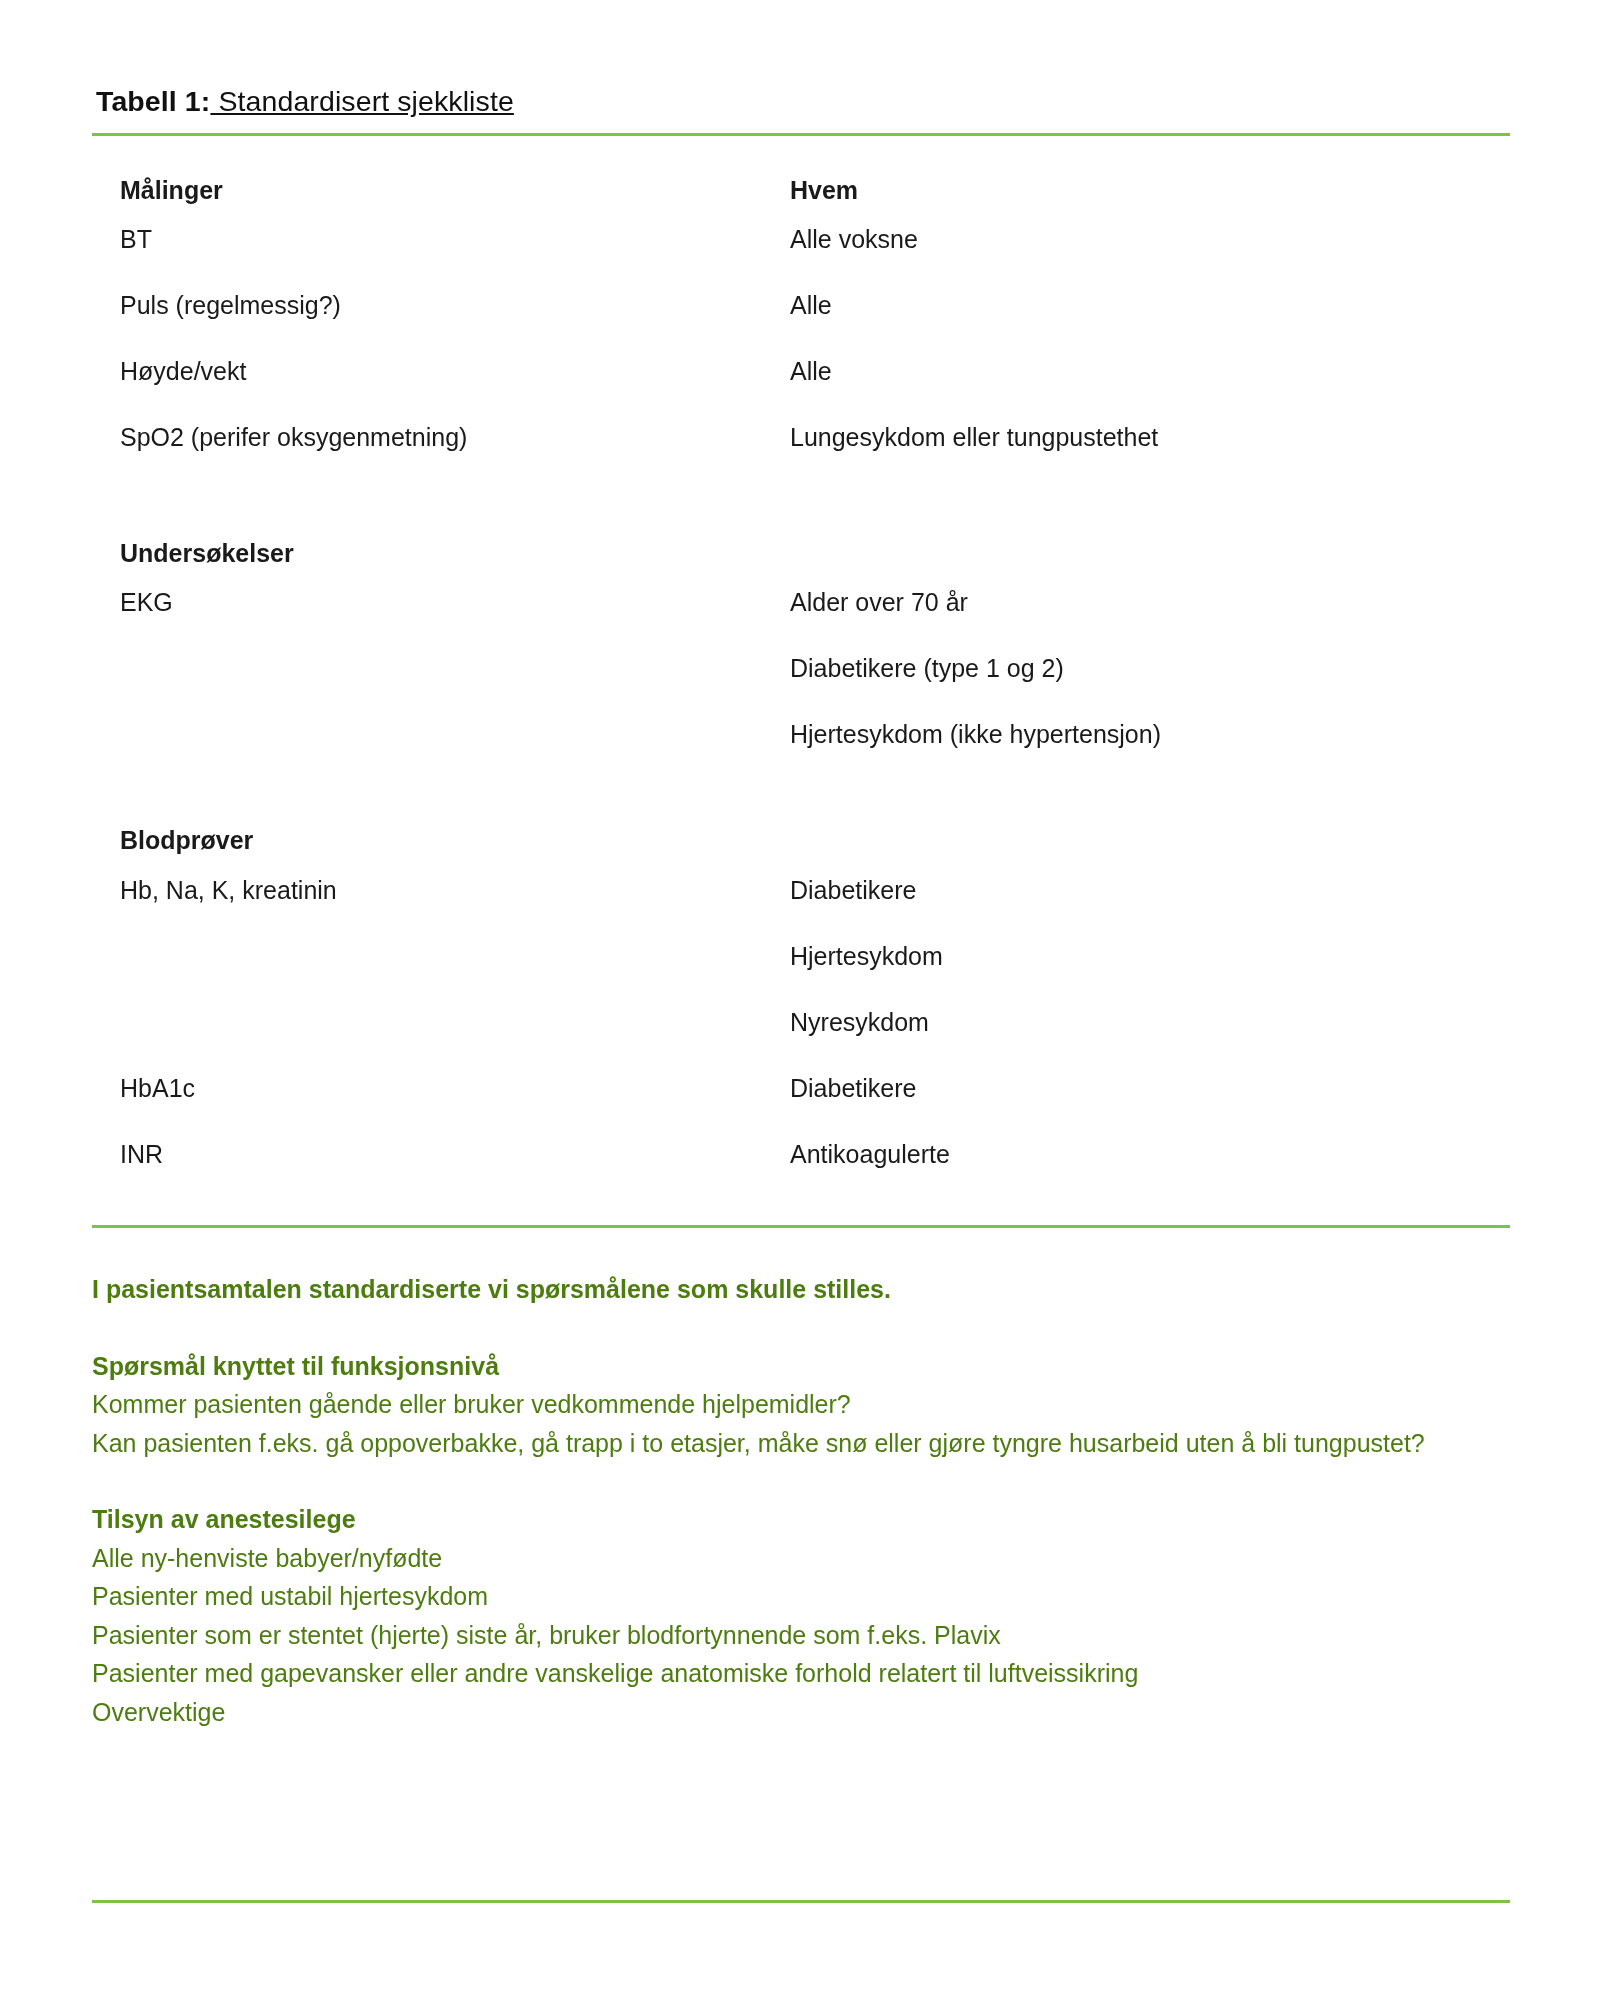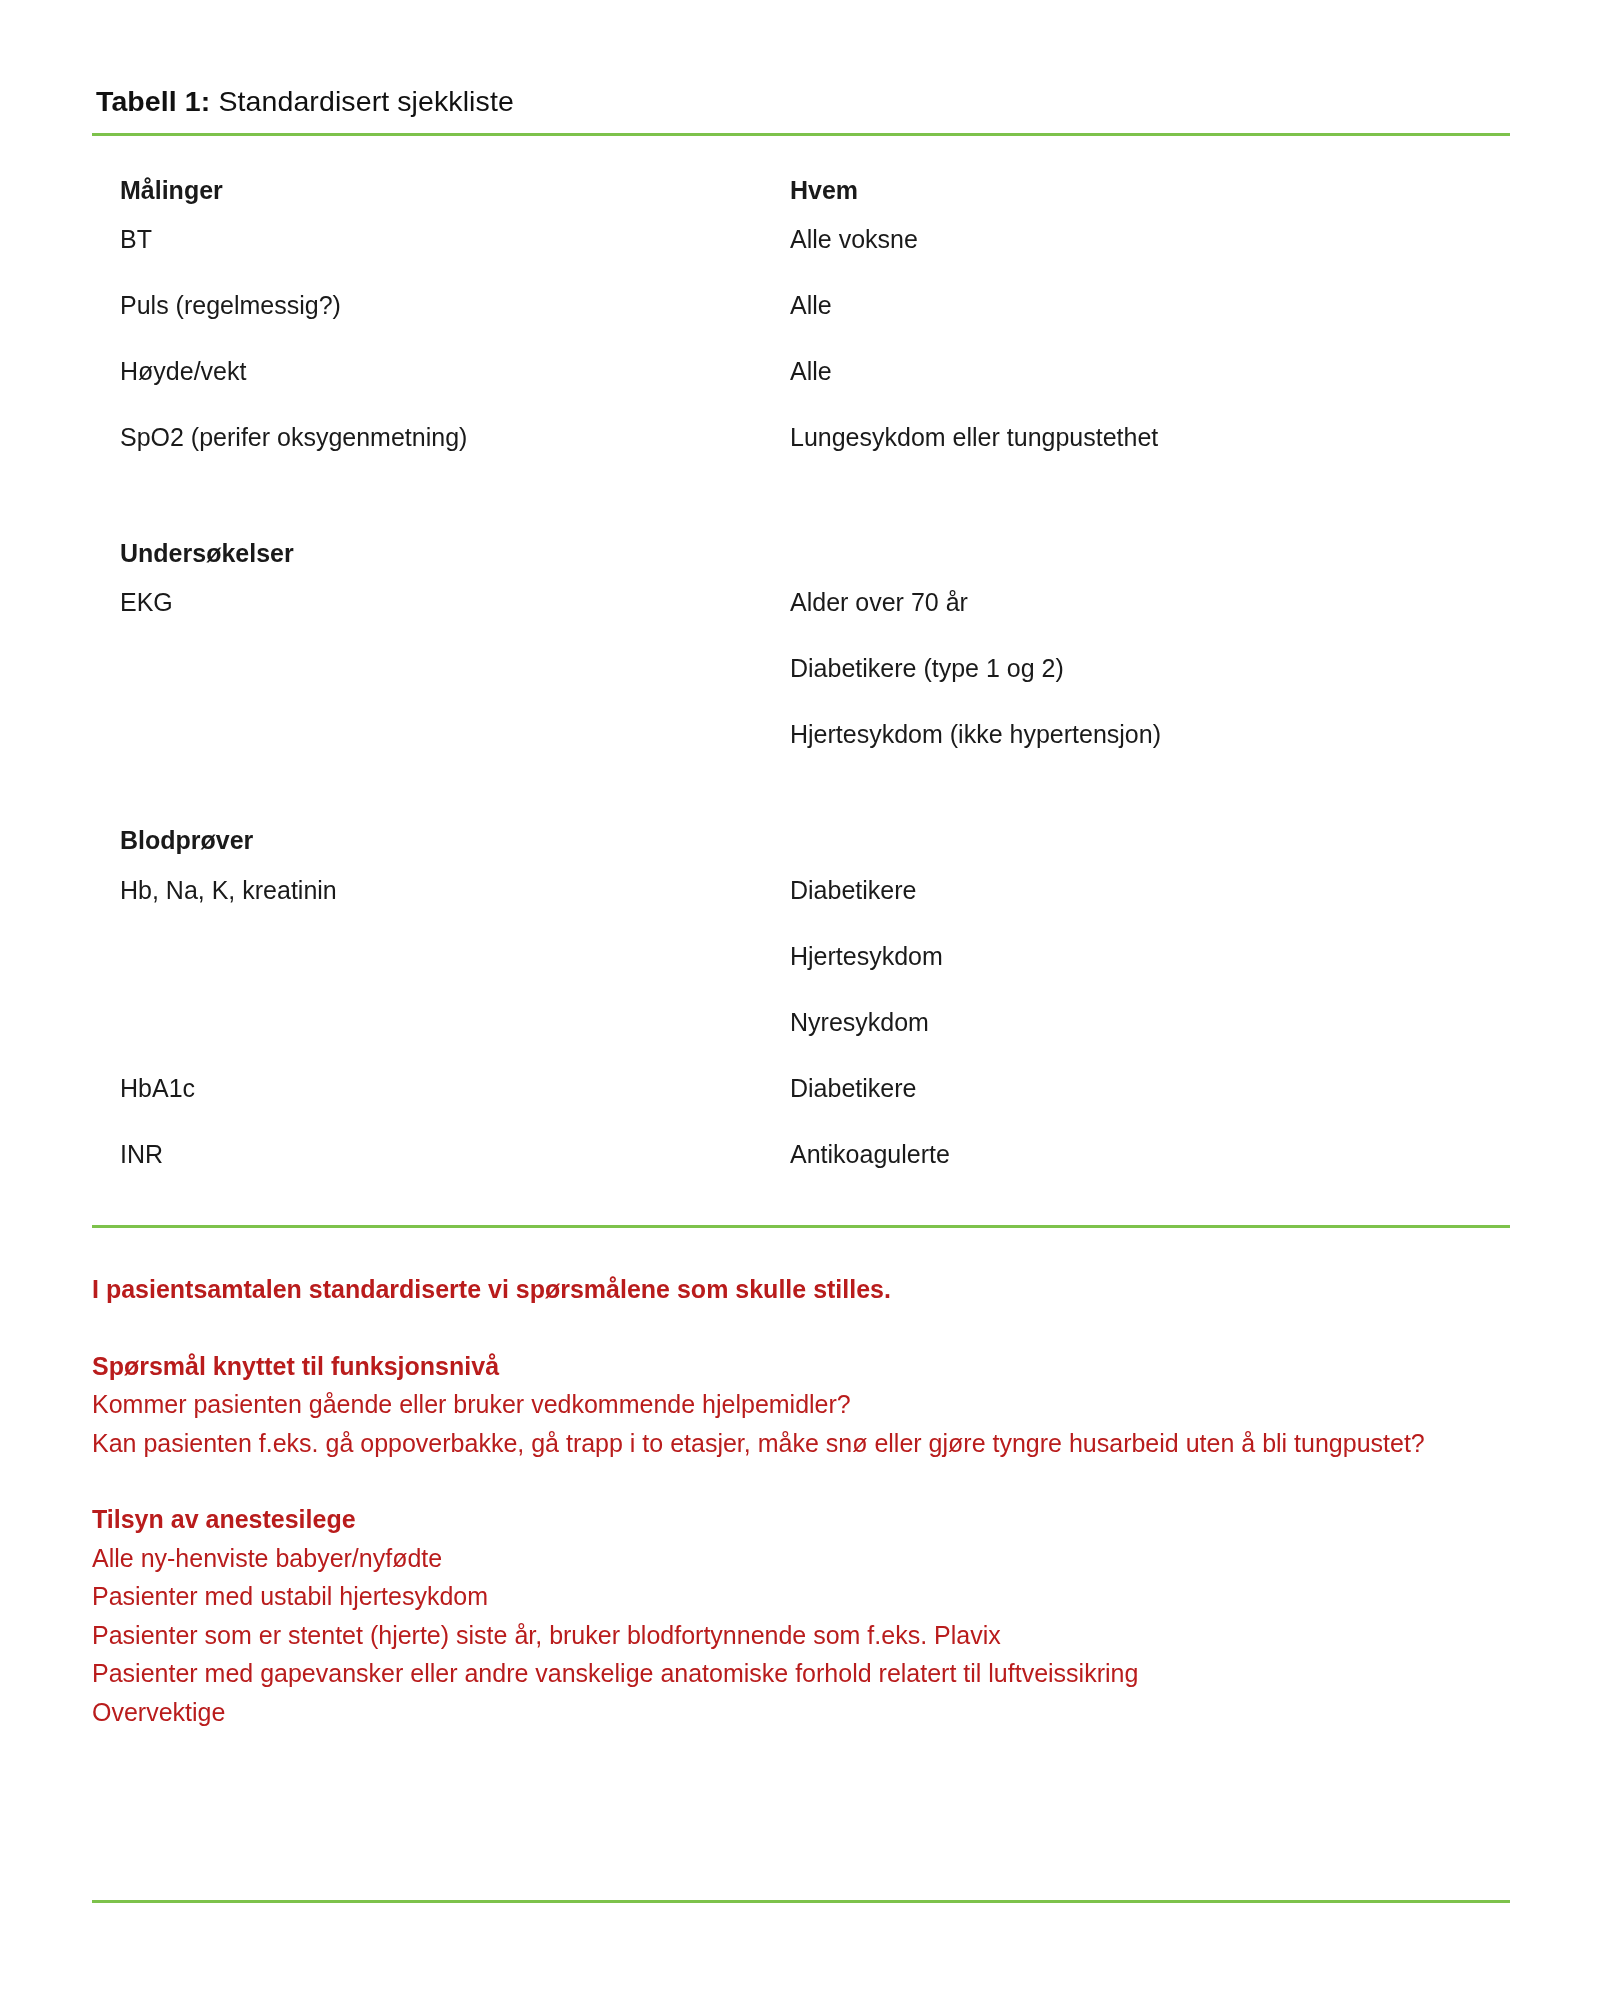--- a/index.html
+++ b/index.html
@@ -32,20 +32,21 @@
     line-height: 1.25;
     letter-spacing: 0.1px;
     color: #111111;
     white-space: nowrap;
   }
   .doc-title .t-bold {
     font-weight: bold;
   }
   .doc-title .t-rest {
     font-weight: normal;
+    text-decoration: underline;
   }
 
   
   .rule {
     position: absolute;
     left: 92px;
     width: 1418px;
     height: 3px;
     background: #7DC24B;
   }
@@ -78,21 +79,21 @@
   .hdr   { font-weight: bold; margin-top: 16px; }
 
   
   .prose {
     position: absolute;
     left: 92px;
     top: 1270px;
     width: 1420px;
     font-size: 25px;
     line-height: 38.5px;
-    color: #b91c1c;
+    color: #4d7c0f;
   }
   .prose p {
     margin: 0;
   }
   .prose .lead {
     font-weight: bold;
   }
   .prose .gap {
     height: 38px;
   }

